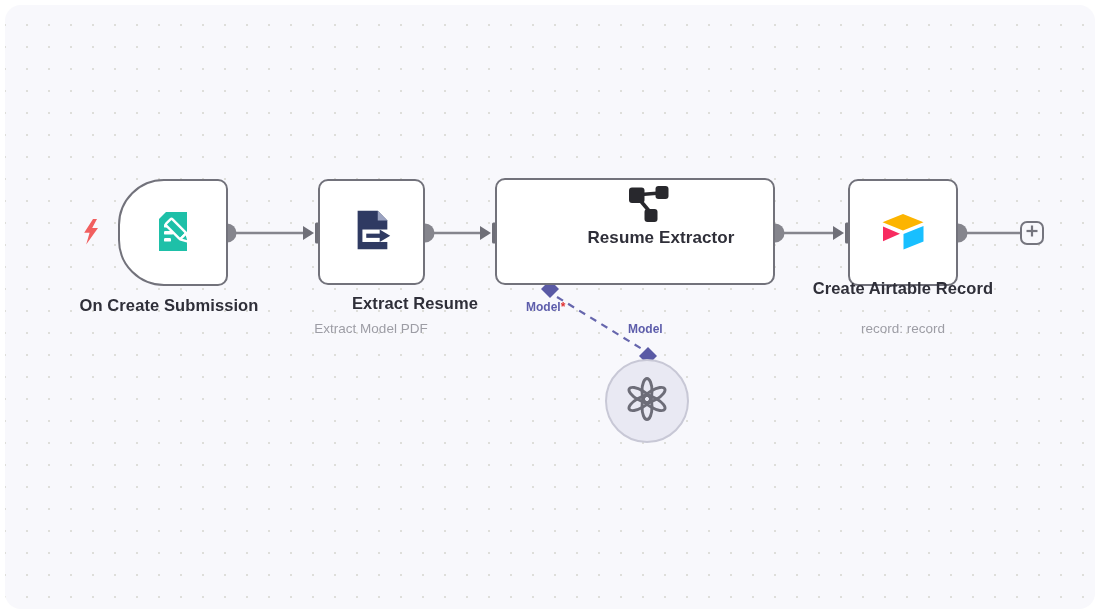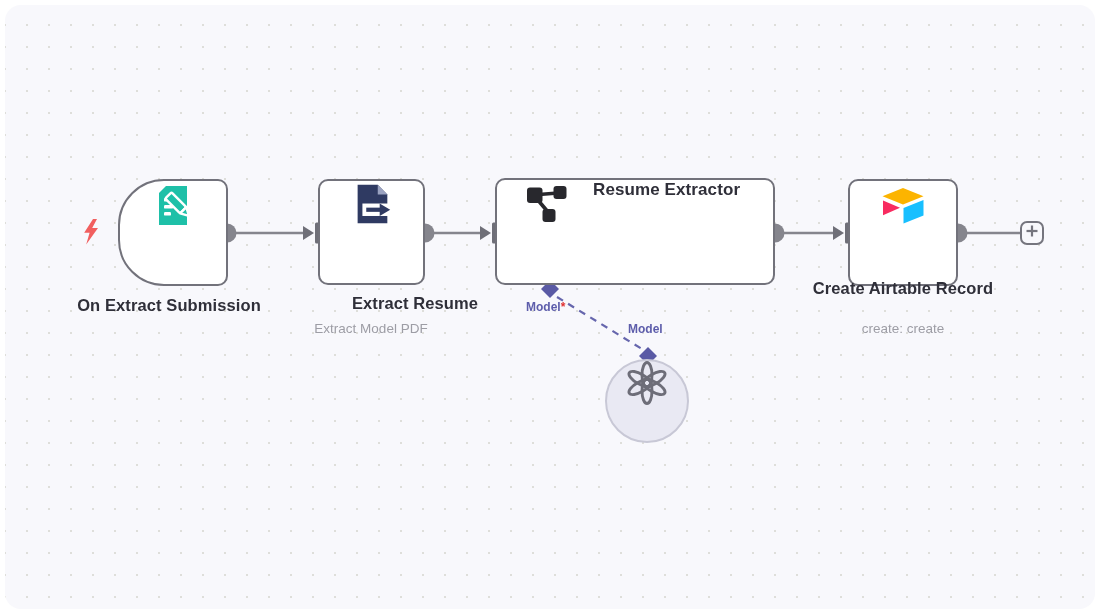--- a/index.html
+++ b/index.html
@@ -10,21 +10,21 @@
   .canvas{
     position:absolute;left:5px;top:5px;right:5px;bottom:5px;
     background-color:#f8f8fc;
     background-image:radial-gradient(circle,#dededa 1.1px,rgba(0,0,0,0) 1.5px);
     background-size:22px 22px;background-position:11px 9px;
     border-radius:16px;
   }
   .wires{position:absolute;left:0;top:0;}
   .node{
     position:absolute;background:#ffffff;border:2.2px solid #72727b;
-    box-sizing:border-box;display:flex;align-items:flex-start;justify-content:center;
+    box-sizing:border-box;display:flex;align-items:center;justify-content:center;flex-direction:column;
   }
   .node-trigger{left:113px;top:174px;width:110px;height:107px;border-radius:46px 10px 10px 46px;}
   .node-extract{left:313px;top:174px;width:107px;height:106px;border-radius:10px;}
   .node-extractor{left:490px;top:173px;width:280px;height:107px;border-radius:10px;justify-content:flex-start;padding-left:28px;}
   .node-airtable{left:843px;top:174px;width:110px;height:107px;border-radius:10px;}
   .node-openai{left:600px;top:354px;width:84px;height:84px;border-radius:50%;
     background:#e9e9f3;border:2px solid #c8c8d6;}
   .inline-title{font-size:17px;font-weight:700;color:#2f2f39;margin-left:24px;letter-spacing:.1px;}
   .node-label{
     position:absolute;transform:translateX(-50%);white-space:nowrap;
@@ -98,21 +98,21 @@
         <rect x="15" y="17" width="13" height="3.6" rx="1.2" fill="#ffffff"></rect>
         <rect x="15" y="24" width="9" height="3.6" rx="1.2" fill="#ffffff"></rect>
         <rect x="15" y="31" width="7" height="3.6" rx="1.2" fill="#ffffff"></rect>
         <g transform="translate(30,25) rotate(-45)">
           <rect x="-4.4" y="-15" width="8.8" height="21" rx="1.5" fill="#1ec0a8" stroke="#ffffff" stroke-width="2.4"></rect>
           <path d="M-4.4 6 H4.4 L0 14 Z" fill="#1ec0a8" stroke="#ffffff" stroke-width="2.4" stroke-linejoin="round"></path>
         </g>
       </svg>
     </span>
   </div>
-  <div class="node-label" style="left:164px;top:291px;">On Extract Submission</div>
+  <div class="node-label" style="left:164px;top:291px;">On Create Submission</div>
 
   <div class="node node-extract">
     <span>
       <svg width="46" height="46" viewBox="0 0 48 48">
         <path d="M9 4 H30 L40 14 V44 H9 Z" fill="#2f3a62"></path>
         <path d="M30 4 L40 14 H30 Z" fill="#9aa2c0"></path>
         <rect x="14" y="23.5" width="28" height="13" fill="#ffffff"></rect>
         <line x1="18" y1="30" x2="33" y2="30" stroke="#2f3a62" stroke-width="4.4"></line>
         <polygon points="32,23.5 43,30 32,36.5" fill="#2f3a62"></polygon>
       </svg>
@@ -140,21 +140,21 @@
   <div class="node node-airtable">
     <span>
       <svg width="48" height="48" viewBox="0 0 48 48">
         <polygon points="24,7 44.5,15.2 24,23.4 3.5,15.2" fill="#fcb400"></polygon>
         <polygon points="4,19.5 21,26.8 4,34.2" fill="#f82b60"></polygon>
         <polygon points="24.5,27 44.5,19 44.5,34.5 24.5,42.5" fill="#18bfff"></polygon>
       </svg>
     </span>
   </div>
   <div class="node-label" style="left:898px;top:274px;">Create Airtable Record</div>
-  <div class="node-sub" style="left:898px;top:316px;">create: create</div>
+  <div class="node-sub" style="left:898px;top:316px;">record: record</div>
 
   <div class="node node-openai">
     <span>
       <svg width="44" height="44" viewBox="0 0 44 44">
         <g transform="translate(22,22)" stroke="#6d6d78" stroke-width="2.9" fill="none">
           <ellipse transform="rotate(0)" cx="0" cy="-8" rx="5" ry="12.5"></ellipse>
           <ellipse transform="rotate(60)" cx="0" cy="-8" rx="5" ry="12.5"></ellipse>
           <ellipse transform="rotate(120)" cx="0" cy="-8" rx="5" ry="12.5"></ellipse>
           <ellipse transform="rotate(180)" cx="0" cy="-8" rx="5" ry="12.5"></ellipse>
           <ellipse transform="rotate(240)" cx="0" cy="-8" rx="5" ry="12.5"></ellipse>

